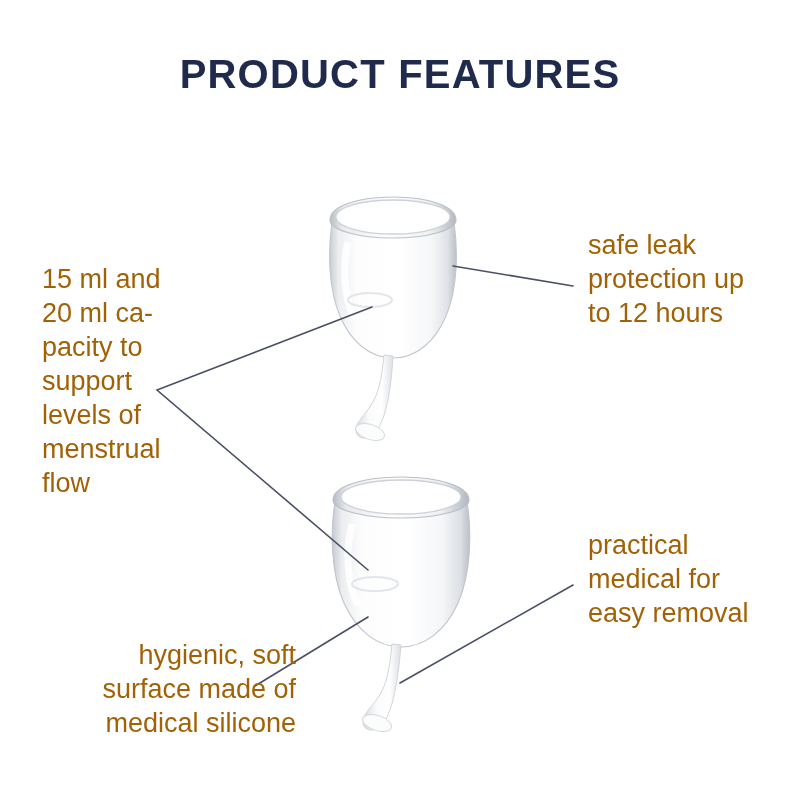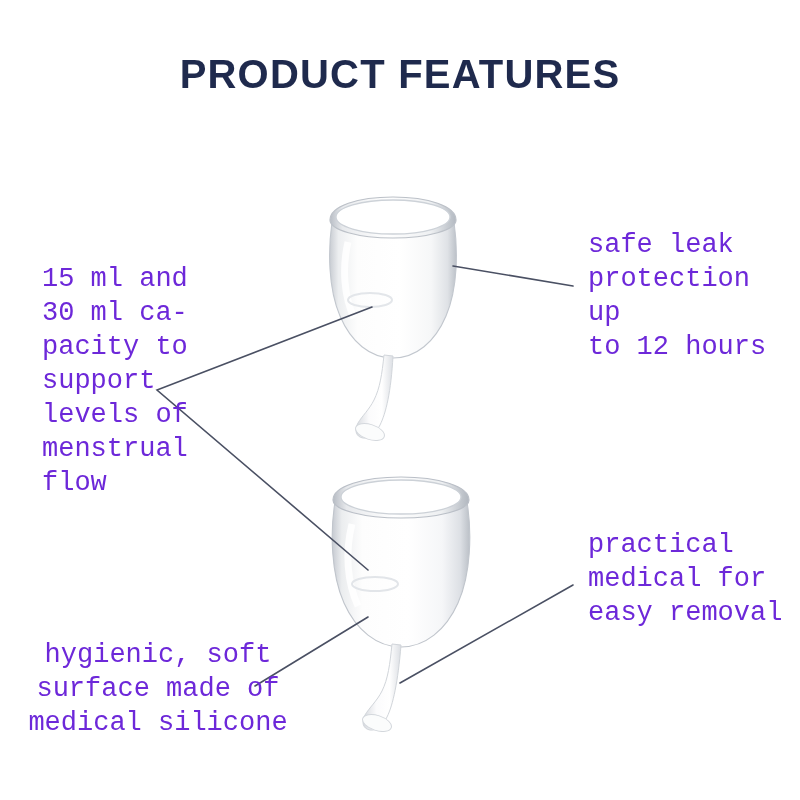--- a/index.html
+++ b/index.html
@@ -27,24 +27,24 @@
     font-weight: bold;
     font-size: 40px;
     letter-spacing: 1.2px;
     color: #1f2a4d;
     white-space: nowrap;
   }
 
   
   .callout {
     position: absolute;
-    font-family: Liberation Mono, monospace;
+    font-family: Liberation Sans, sans-serif;
     font-size: 27px;
     line-height: 34px;
-    color: #6d28d9;
+    color: #a16207;
     white-space: pre-line;
   }
   #callout-capacity {
     left: 42px;
     top: 262px;
     width: 190px;
     text-align: left;
   }
   #callout-leak {
     left: 588px;
@@ -52,24 +52,24 @@
     width: 200px;
     text-align: left;
   }
   #callout-handle {
     left: 588px;
     top: 528px;
     width: 200px;
     text-align: left;
   }
   #callout-hygienic {
-    left: 28px;
+    left: 36px;
     top: 638px;
     width: 260px;
-    text-align: center;
+    text-align: right;
   }
 
   
   #leader-lines {
     position: absolute;
     left: 0;
     top: 0;
     width: 800px;
     height: 800px;
     pointer-events: none;
@@ -208,21 +208,21 @@
     <polyline points="372,307 157,390 368,570" fill="none" stroke="#4a5063" stroke-width="1.6" stroke-linejoin="miter" stroke-linecap="round"></polyline>
 
     <line x1="453" y1="266" x2="573" y2="286" stroke="#4a5063" stroke-width="1.6" stroke-linecap="round"></line>
 
     <line x1="400" y1="683" x2="573" y2="585" stroke="#4a5063" stroke-width="1.6" stroke-linecap="round"></line>
 
     <line x1="368" y1="617" x2="255" y2="686" stroke="#4a5063" stroke-width="1.6" stroke-linecap="round"></line>
   </svg>
 
   <div class="callout" id="callout-capacity">15 ml and
-30 ml ca-
+20 ml ca-
 pacity to
 support
 levels of
 menstrual
 flow</div>
 
   <div class="callout" id="callout-leak">safe leak
 protection up
 to 12 hours</div>
 

